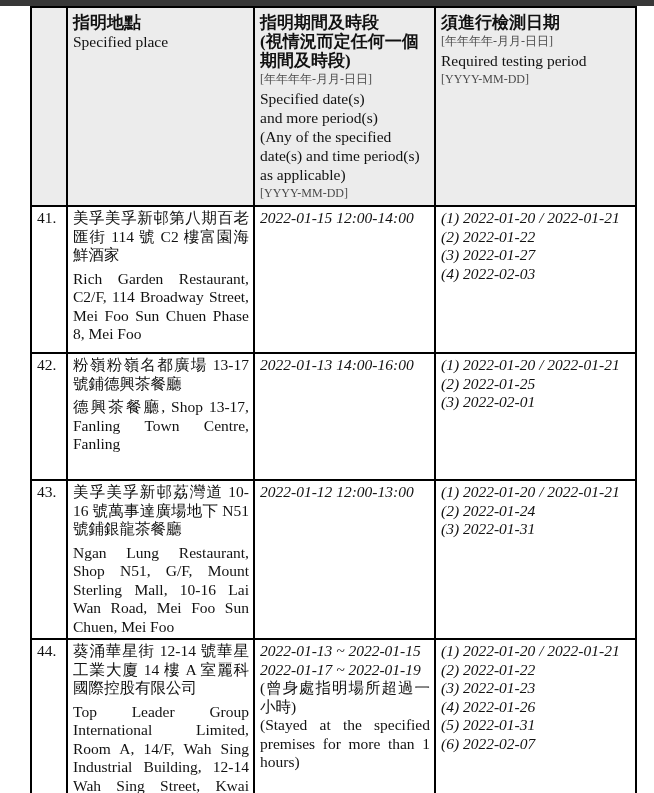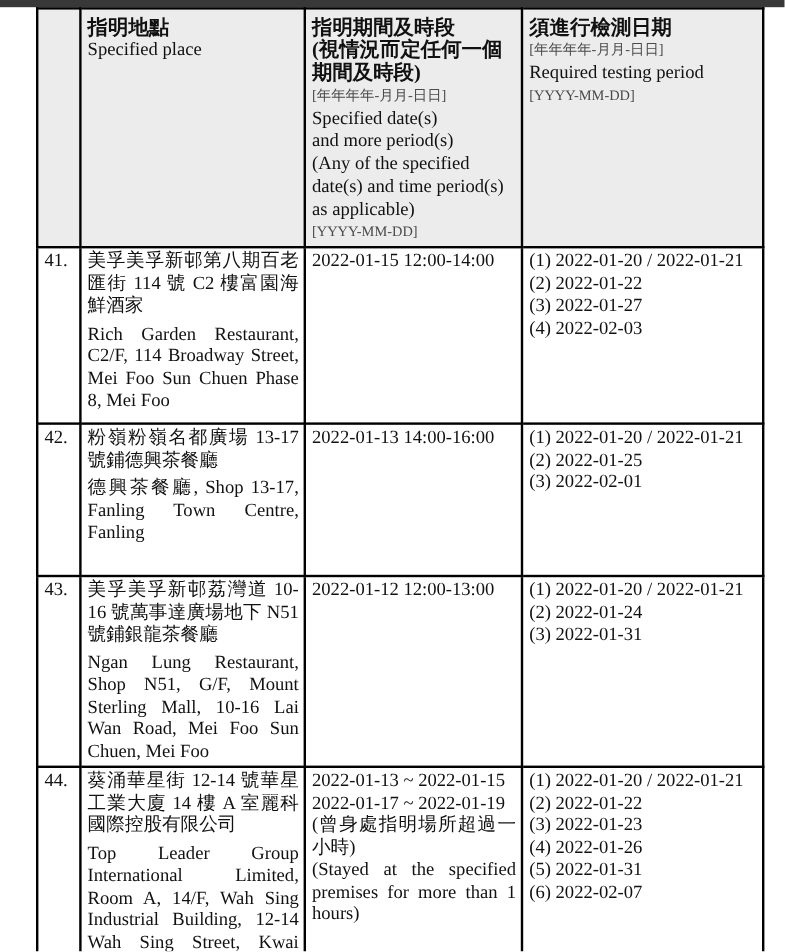--- a/index.html
+++ b/index.html
@@ -43,21 +43,21 @@
     font-weight: normal;
     padding-top: 5px;
     line-height: 19px;
   }
   .h-zh  { font-weight: bold; font-size: 17px; }
   .h-en  { font-weight: normal; font-size: 15.5px; }
   .h-fmt { font-weight: normal; font-size: 12px; color: #4a4a4a; }
   td.num-cell { text-align: left; padding-left: 4px; font-family: Liberation Serif, serif; }
   .place-zh { text-align: justify; }
   .place-en { text-align: justify; margin-top: 5px; }
-  .line { white-space: nowrap; }
+  .line { white-space: nowrap; font-style: italic; }
   .wrap { text-align: justify; }
 </style>
 </head>
 <body>
 
 <div class="page">
   <div class="top-bar"></div>
 
   <table class="notice">
     <colgroup>

